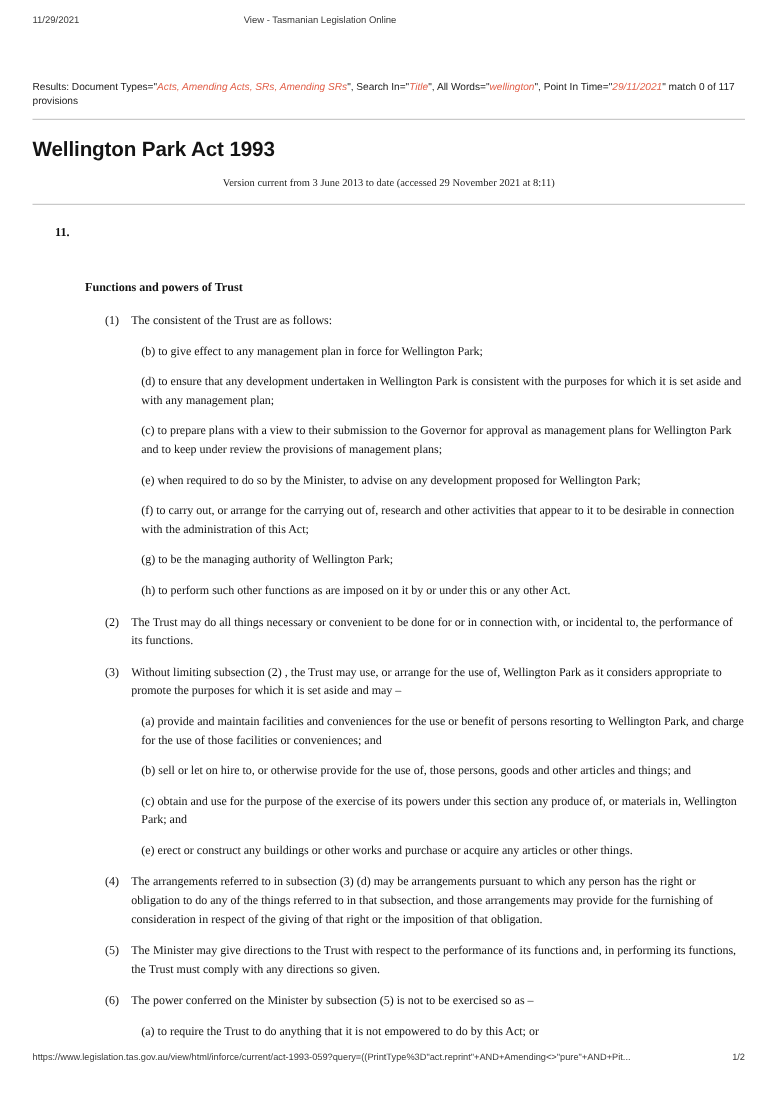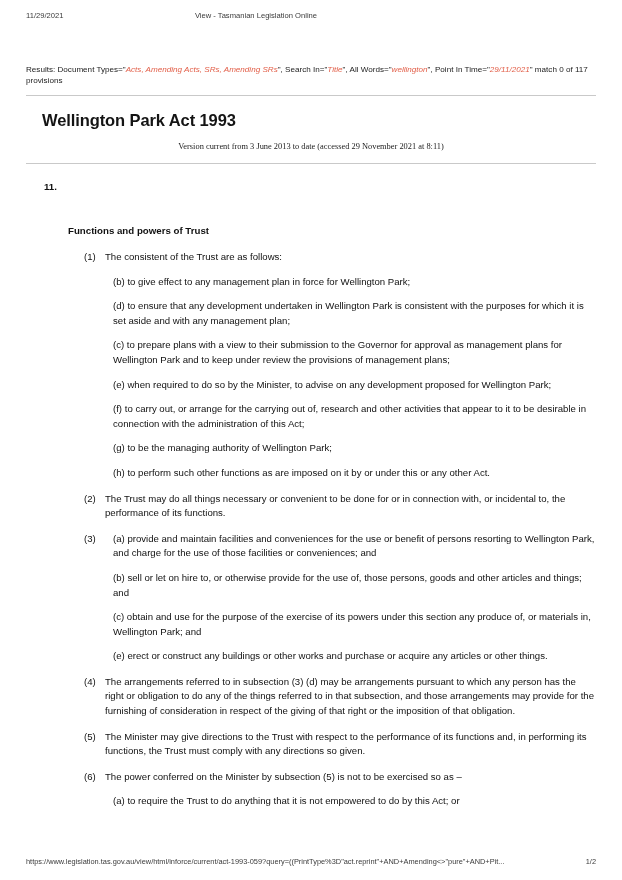--- a/index.html
+++ b/index.html
@@ -83,36 +83,36 @@
   .rule-top { margin-top: 9px; }
   .rule-bottom { margin-top: 10px; }
 
   
   .act-title {
     font-family: "Liberation Sans", "DejaVu Sans", sans-serif;
     font-weight: bold;
     font-size: 16.5px;
     line-height: 20px;
     color: #141414;
-    margin: 14px 0 0 16px;
+    margin: 14px 0 0 0;
     letter-spacing: -0.1px;
   }
   .act-version {
     font-family: Liberation Serif, serif;
     font-size: 8.4px;
     line-height: 12px;
     color: #1b1b1b;
     margin: 11px 0 0 0;
     text-align: center;
   }
 
   
   .provisions {
     margin-top: 16px;
-    font-family: Liberation Sans, sans-serif;
+    font-family: Liberation Serif, serif;
     font-size: 9.6px;
     line-height: 14.6px;
     color: #111111;
   }
 
   .section-head {
     font-weight: bold;
     font-size: 9.7px;
     margin: 0 0 0 0;
     padding-left: 18px;
@@ -148,21 +148,21 @@
   .para {
     padding-left: 87px;
     margin-top: 10px;
     text-align: left;
   }
 
   
   .print-footer {
     position: absolute;
     left: 0;
-    bottom: 10px;
+    bottom: 26px;
     width: 622px;
     height: 13px;
     font-family: "Liberation Sans", "DejaVu Sans", sans-serif;
     font-size: 7.4px;
     color: #3a3a3a;
   }
   .print-footer .pf-url {
     position: absolute;
     left: 26px;
     top: 0;
@@ -216,20 +216,21 @@
           <div class="para">(e) when required to do so by the Minister, to advise on any development proposed for Wellington Park;</div>
           <div class="para">(f) to carry out, or arrange for the carrying out of, research and other activities that appear to it to be desirable in connection with the administration of this Act;</div>
           <div class="para">(g) to be the managing authority of Wellington Park;</div>
           <div class="para">(h) to perform such other functions as are imposed on it by or under this or any other Act.</div>
           <div class="subsection">
             <span class="sub-num">(2)</span>
             <span class="sub-text">The Trust may do all things necessary or convenient to be done for or in connection with, or incidental to, the performance of its functions.</span>
           </div>
           <div class="subsection">
             <span class="sub-num">(3)</span>
+            <span class="sub-text">Without limiting subsection (2) , the Trust may use, or arrange for the use of, Wellington Park as it considers appropriate to promote the purposes for which it is set aside and may –</span>
           </div>
           <div class="para">(a) provide and maintain facilities and conveniences for the use or benefit of persons resorting to Wellington Park, and charge for the use of those facilities or conveniences; and</div>
           <div class="para">(b) sell or let on hire to, or otherwise provide for the use of, those persons, goods and other articles and things; and</div>
           <div class="para">(c) obtain and use for the purpose of the exercise of its powers under this section any produce of, or materials in, Wellington Park; and</div>
           <div class="para">(e) erect or construct any buildings or other works and purchase or acquire any articles or other things.</div>
           <div class="subsection">
             <span class="sub-num">(4)</span>
             <span class="sub-text">The arrangements referred to in subsection (3) (d) may be arrangements pursuant to which any person has the right or obligation to do any of the things referred to in that subsection, and those arrangements may provide for the furnishing of consideration in respect of the giving of that right or the imposition of that obligation.</span>
           </div>
           <div class="subsection">

